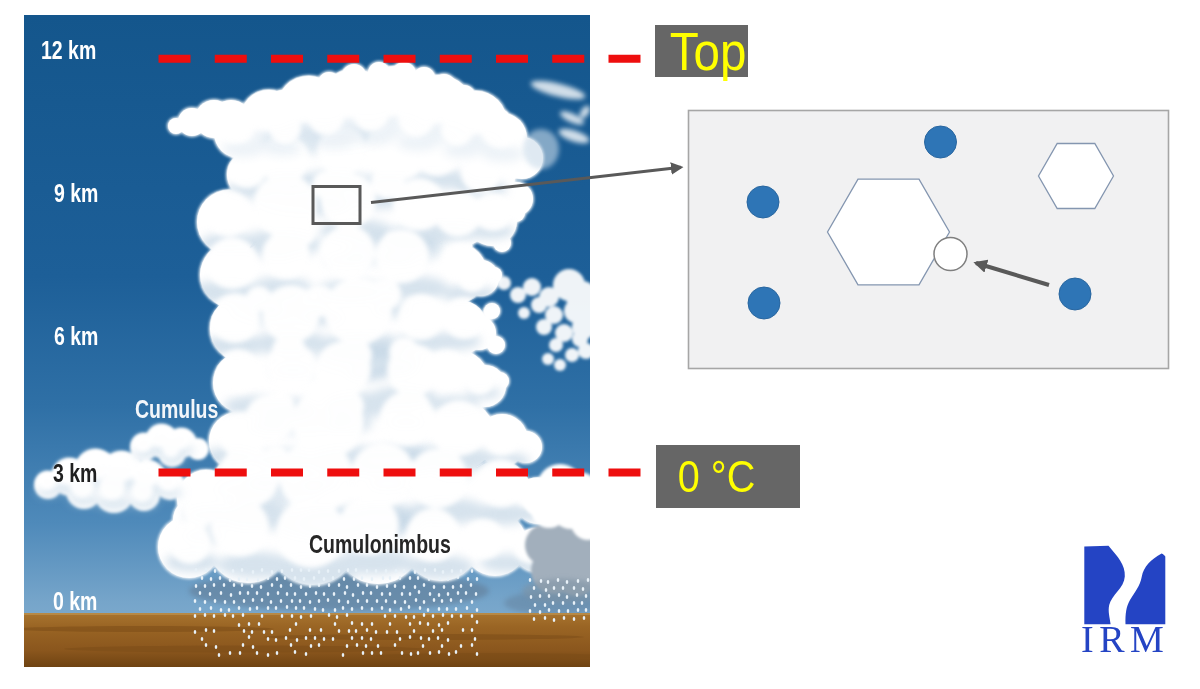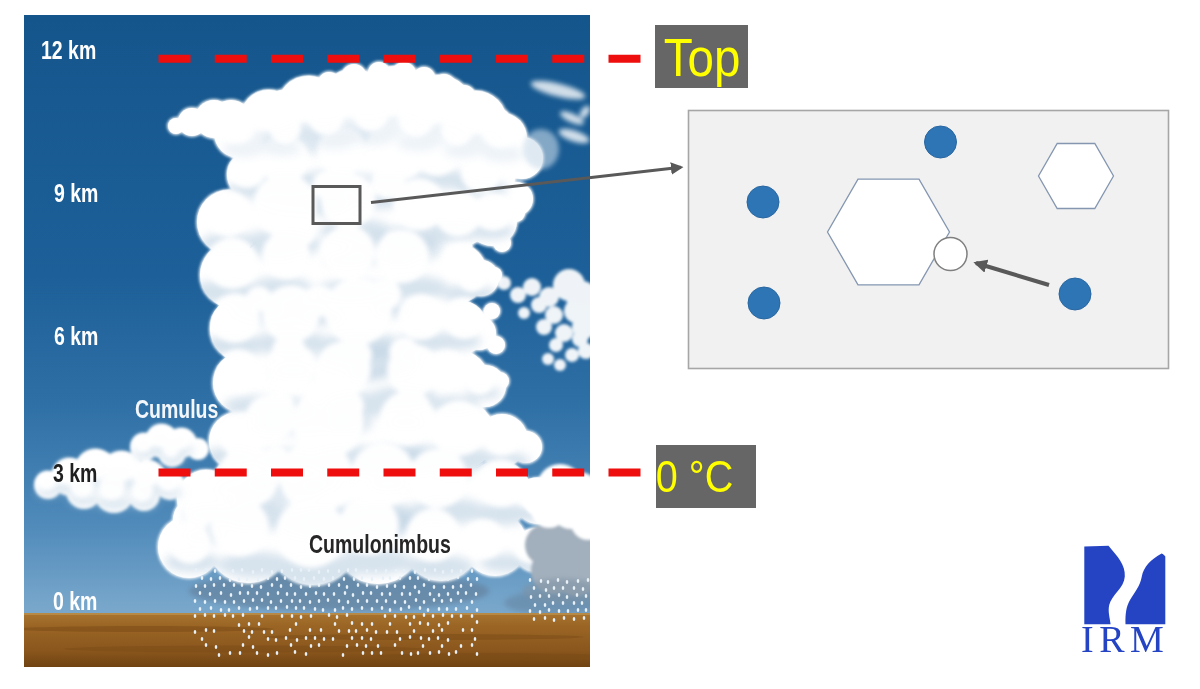--- a/index.html
+++ b/index.html
@@ -1056,24 +1056,24 @@
 <defs>
 <marker id="ah" viewBox="0 0 10 10" refX="8" refY="5" markerWidth="4.2" markerHeight="4.2" orient="auto-start-reverse">
 <path d="M0,0 L10,5 L0,10 z" fill="#595959"></path>
         </marker>
 </defs>
 <line x1="158.5" y1="58.8" x2="640.5" y2="58.8" stroke="#EE0E0E" stroke-width="8" stroke-dasharray="32 24.25"></line>
 <line x1="158.5" y1="472.4" x2="640.5" y2="472.4" stroke="#EE0E0E" stroke-width="8" stroke-dasharray="32 24.25"></line>
 <rect x="313" y="186.5" width="47" height="37" fill="none" stroke="#595959" stroke-width="3"></rect>
 <line x1="371" y1="202.5" x2="681" y2="167.3" stroke="#595959" stroke-width="3" marker-end="url(#ah)"></line>
 </svg>
-<div style="position:absolute;left:655px;top:25px;width:93px;height:63px;background:#666666;display:flex;align-items:center;justify-content:flex-start">
+<div style="position:absolute;left:655px;top:25px;width:93px;height:52px;background:#666666;display:flex;align-items:center;justify-content:flex-end">
       <span style="font-family:'Liberation Sans',sans-serif;font-size:54px;color:#FFFF00;line-height:1;transform:scaleX(0.88) translateX(4px);display:inline-block">Top</span>
     </div>
-<div style="position:absolute;left:656px;top:445px;width:100px;height:63px;background:#666666;display:flex;align-items:center;justify-content:center">
+<div style="position:absolute;left:656px;top:445px;width:144px;height:63px;background:#666666;display:flex;align-items:center;justify-content:center">
       <span style="font-family:'Liberation Sans',sans-serif;font-size:45px;color:#FFFF00;line-height:1;transform:scaleX(0.88) translateX(-13px);display:inline-block">0 °C</span>
     </div>
 <svg style="position:absolute;left:1080px;top:543px" width="90" height="118" viewBox="0 0 90 118">
 <g fill="#2444C4">
 <path d="M4.3,3.6 L28.5,2.7 C37.5,13.5 45.5,21.5 44.8,33.5 C44.2,45 31.5,52 29.2,62 C27.8,68.5 29.8,74.5 30.6,81.3 L4.3,81.3 Z"></path>
 <path d="M81.6,10.4 C71,16 63.5,24 61.8,33.5 C60.1,43 54.5,49.5 50,57 C46.3,63.3 45.2,70.5 45.5,81.3 L85.3,81.3 L85.3,13.5 C84.2,12 83.2,11 81.6,10.4 Z"></path>
 </g>
 <text x="1" y="109" font-family="'Liberation Serif',serif" font-size="38" letter-spacing="5.5" fill="#2444C4">IRM</text>
 </svg>
 </div>

